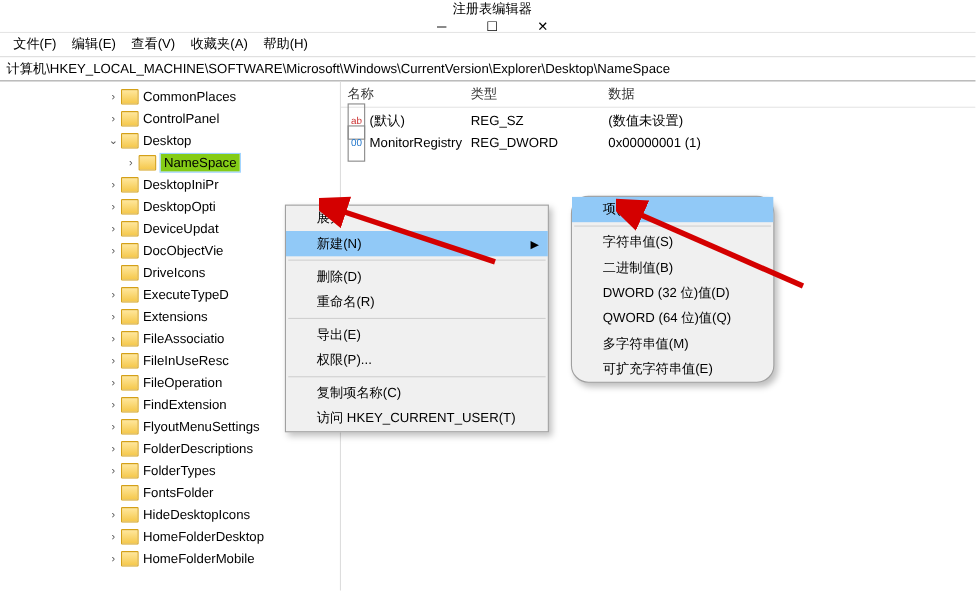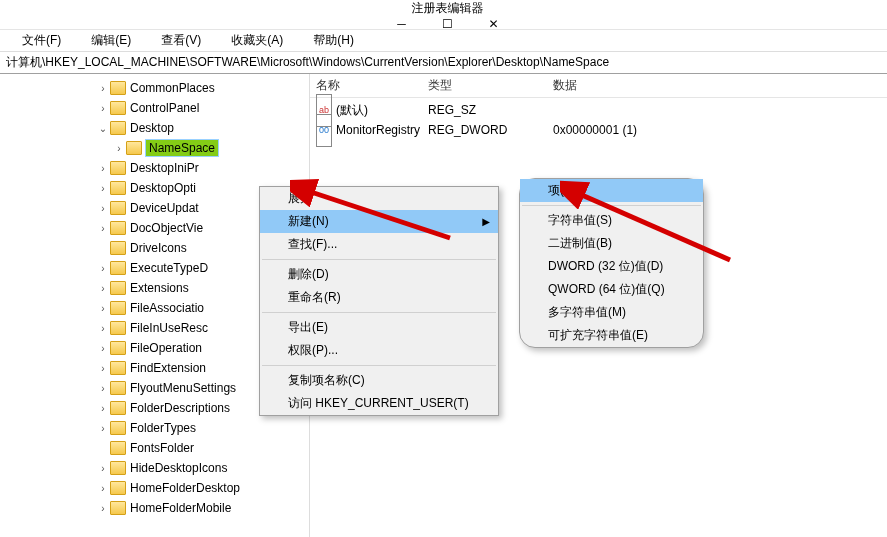--- a/index.html
+++ b/index.html
@@ -2,21 +2,21 @@
 <html><head>
 <meta charset="utf-8">
 <style>
   * { box-sizing: border-box; font-family: "Microsoft YaHei", "Segoe UI", sans-serif; }
   body { margin: 0; padding: 0; background: #fff; width: 887px; height: 537px; overflow: hidden; font-size: 12px; color: #000; position: relative; }
   .titlebar { height: 30px; display: flex; align-items: center; padding-left: 8px; border-bottom: 1px solid #e5e5e5; flex-direction: column; }
   .titlebar .appicon { width: 16px; height: 16px; background: #0078d7; margin-right: 8px; display: inline-block; }
   .titlebar .title { flex: 1; font-size: 12px; }
   .winbtns { display: flex; height: 100%; }
   .winbtn { width: 46px; display: flex; align-items: center; justify-content: center; font-size: 12px; font-family: "Segoe UI", sans-serif; }
-  .menubar { height: 22px; display: flex; align-items: center; padding-left: 22px; gap: 30px; border-bottom: 1px solid #ddd; }
+  .menubar { height: 22px; display: flex; align-items: center; padding-left: 12px; gap: 14px; border-bottom: 1px solid #ddd; }
   .menubar span { font-size: 12px; }
   .addressbar { height: 22px; display: flex; align-items: center; padding-left: 6px; border-bottom: 1px solid #a0a0a0; font-size: 12px; white-space: nowrap; overflow: hidden; }
   .main { display: flex; height: calc(537px - 30px - 22px - 22px); }
   .treepane { width: 310px; border-right: 1px solid #ddd; overflow: hidden; position: relative; }
   .listpane { flex: 1; overflow: hidden; }
   .list-header { display: flex; border-bottom: 1px solid #e5e5e5; height: 24px; align-items: center; padding-left: 6px; }
   .list-header .col { font-size: 12px; color: #333; }
   .col-name { width: 112px; }
   .col-type { width: 125px; }
   .col-data { flex: 1; }
@@ -208,40 +208,40 @@
       <div class="col col-type">类型</div>
       <div class="col col-data">数据</div>
     </div>
     <div class="list-body" id="listbody">
         <div class="list-row">
           <div class="col col-name" style="display: flex; align-items: center;">
             <span class="val-icon sz">ab</span>
             <span>(默认)</span>
           </div>
           <div class="col col-type">REG_SZ</div>
+          <div class="col col-data">(数值未设置)</div>
         </div>
         <div class="list-row">
           <div class="col col-name" style="display: flex; align-items: center;">
             <span class="val-icon dw">00</span>
             <span>MonitorRegistry</span>
           </div>
           <div class="col col-type">REG_DWORD</div>
           <div class="col col-data">0x00000001 (1)</div>
         </div>
       </div>
   </div>
 </div>
 
 <div class="ctxmenu" style="left:259px; top:157px; width:240px;margin-top:29px;">
   <div class="item">展开</div>
   <div class="item hl">
     <span>新建(N)</span>
     <span class="arrow">▶</span>
   </div>
-  <div class="item">查找(F)...</div>
   <div class="sep"></div>
   <div class="item">删除(D)</div>
   <div class="item">重命名(R)</div>
   <div class="sep"></div>
   <div class="item">导出(E)</div>
   <div class="item">权限(P)...</div>
   <div class="sep"></div>
   <div class="item">复制项名称(C)</div>
   <div class="item">访问 HKEY_CURRENT_USER(T)</div>
 </div>

